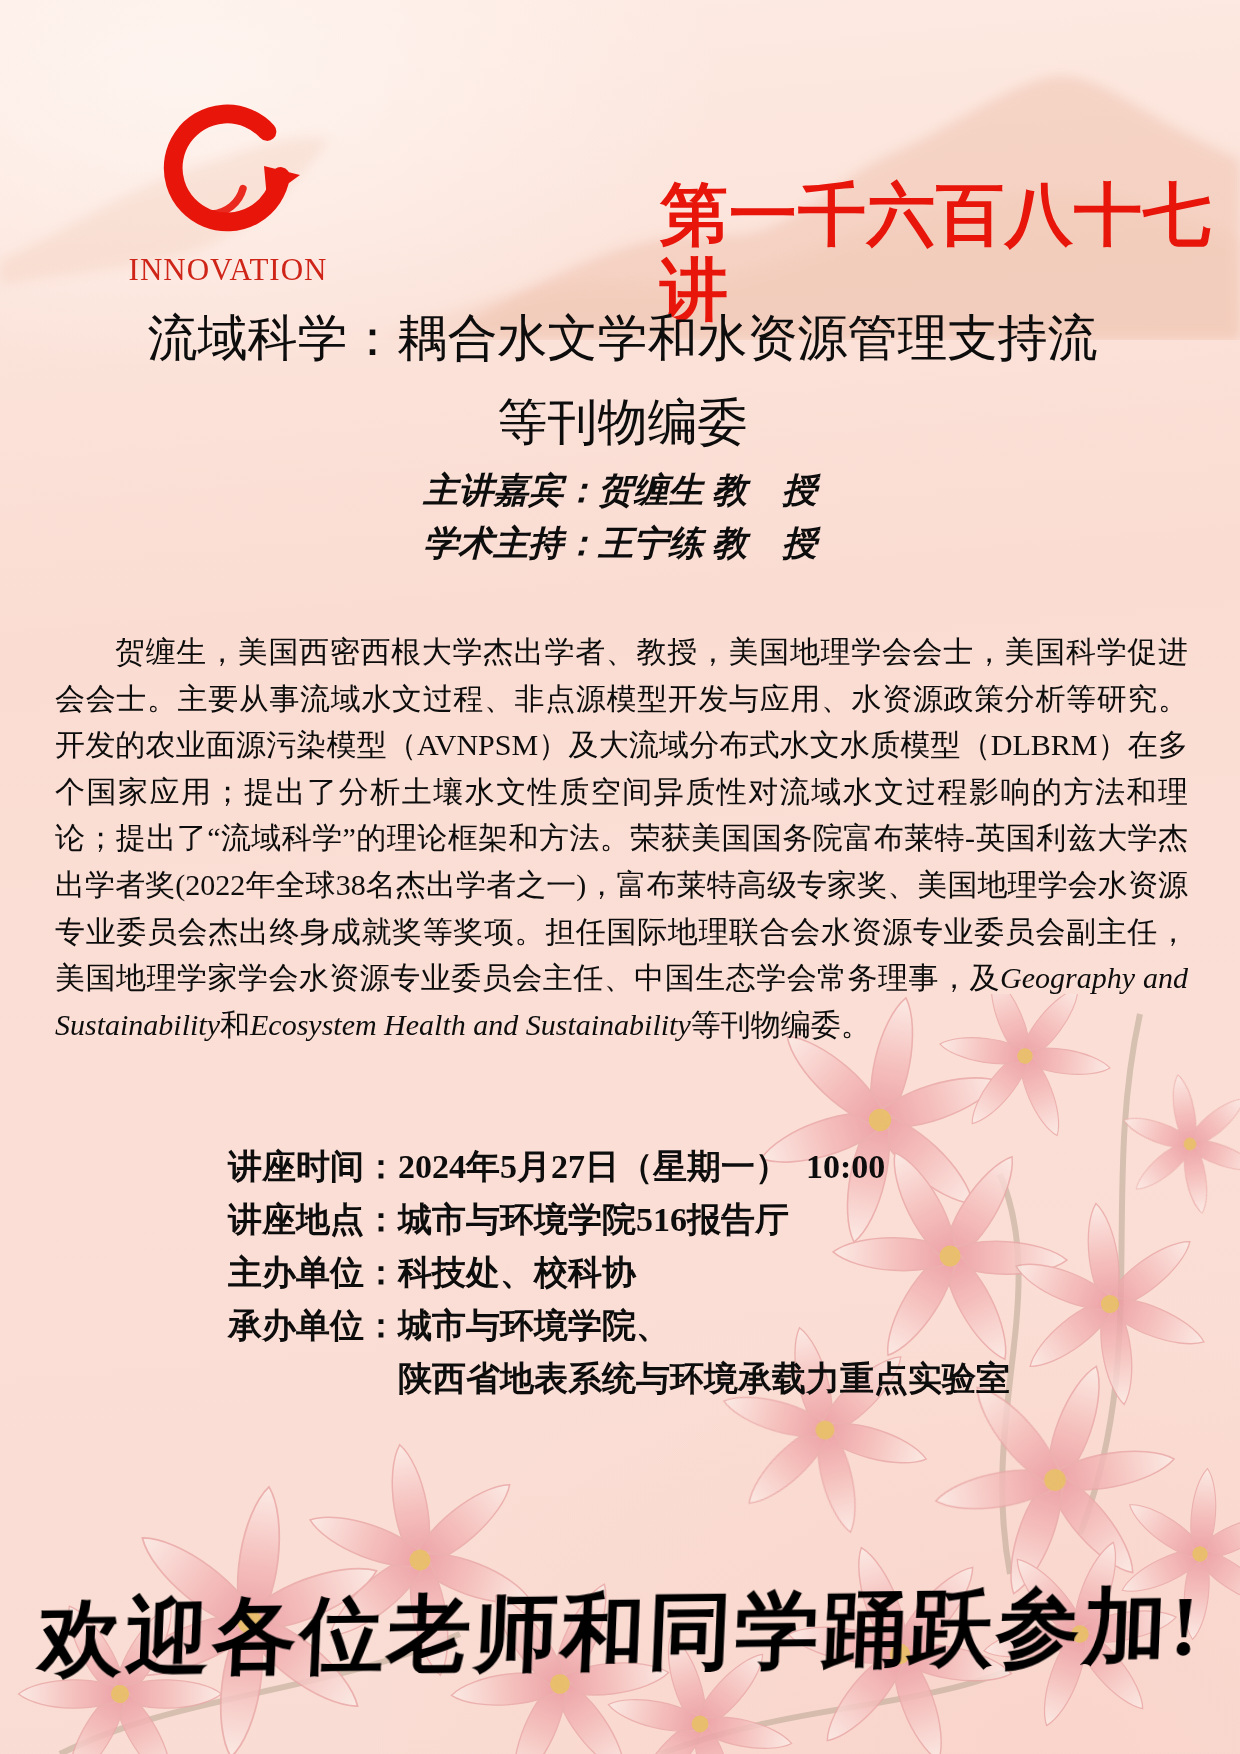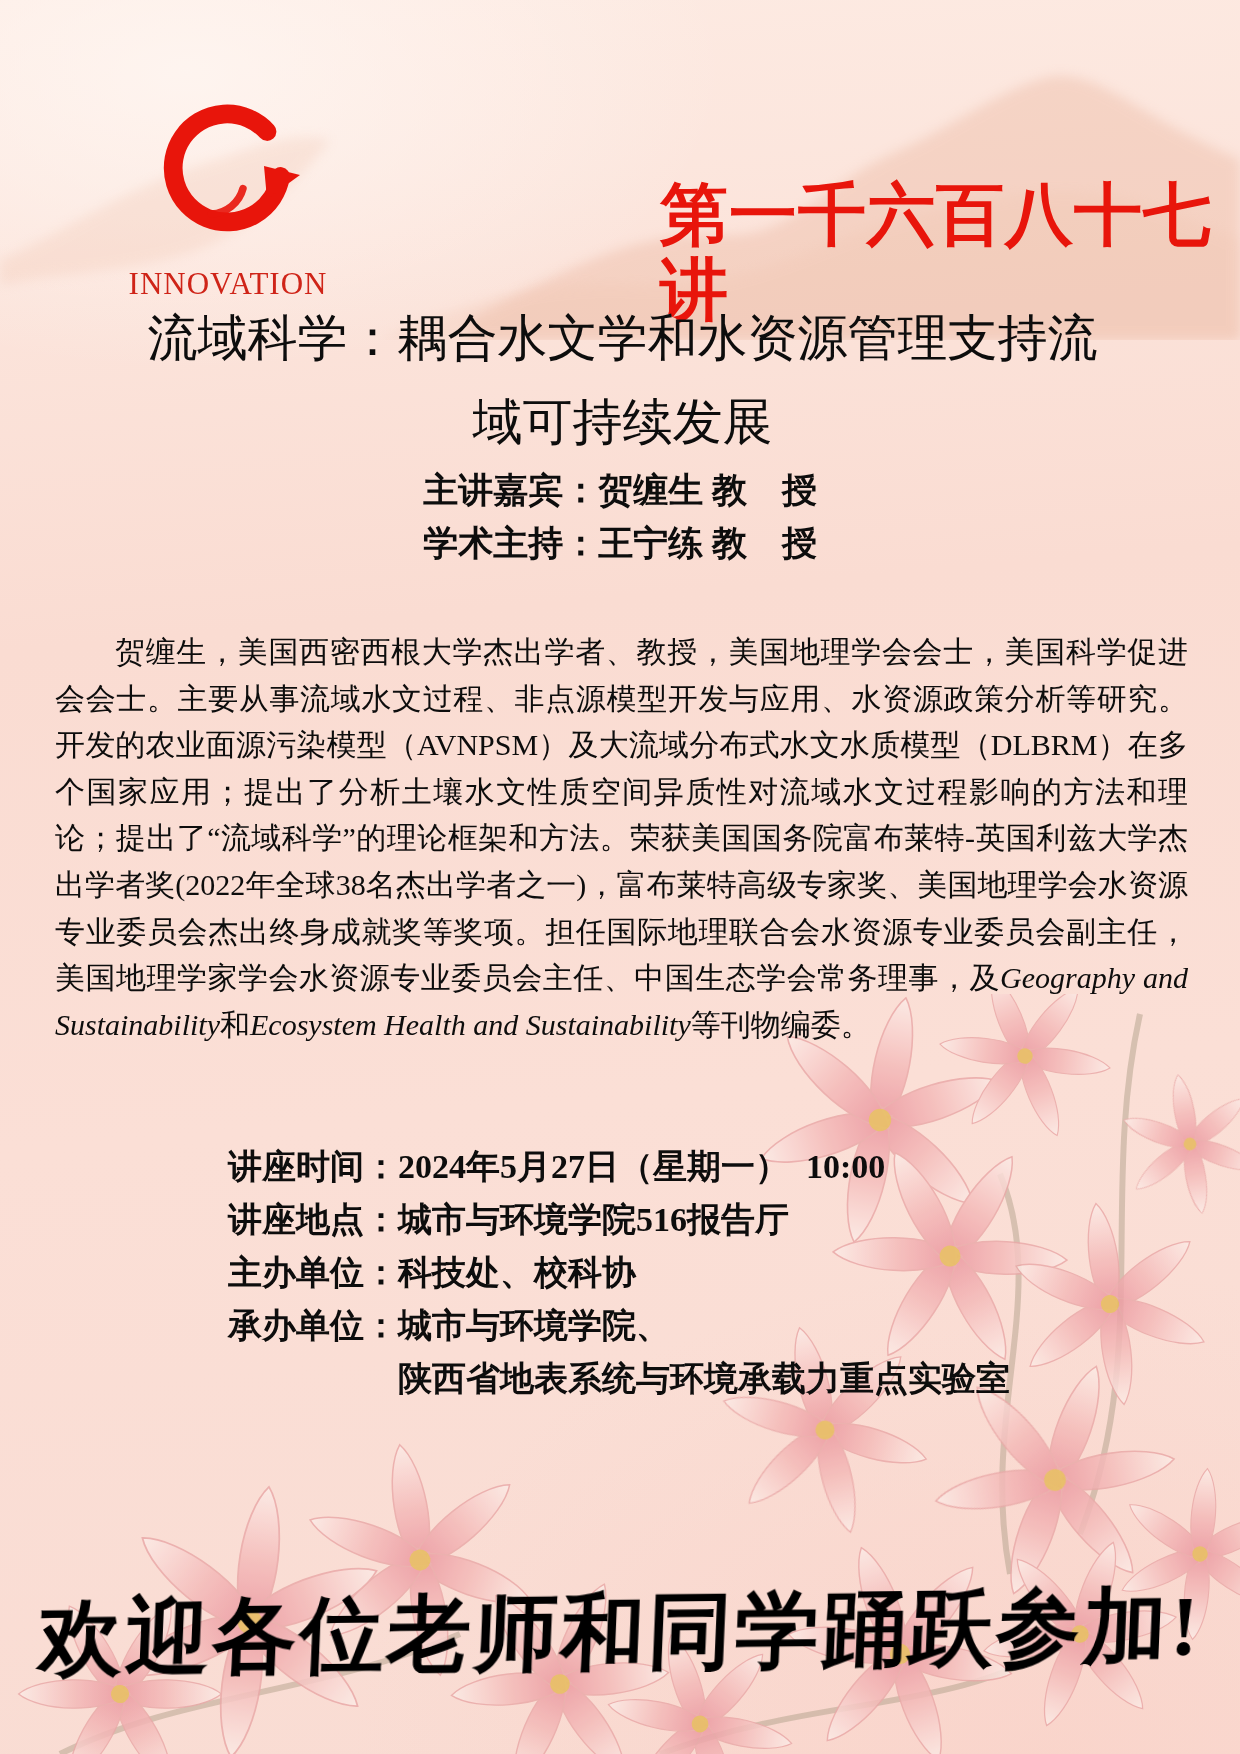--- a/index.html
+++ b/index.html
@@ -14,21 +14,21 @@
     font-family:"Liberation Serif","DejaVu Serif",serif;
     color:#111;
   }
   .decor { position:absolute; z-index:0; pointer-events:none; }
   .decor.mountains { top:0; left:0; width:1240px; height:340px; }
   .decor.flowers { left:0; bottom:0; width:1240px; height:760px; }
 
   .logo-block { position:absolute; top:100px; left:118px; width:220px; text-align:center; z-index:2; }
   .logo-block svg { width:152px; height:150px; display:block; margin:0 auto; }
   .wordmark {
-    margin-top:16px; color:#cf2418; font-size:31px; letter-spacing:1px;
+    margin-top:2px; color:#cf2418; font-size:31px; letter-spacing:1px;
     font-family:"Liberation Serif","DejaVu Serif",serif;
   }
 
   .forum-title {
     position:absolute; left:306px; top:140px; z-index:2;
     font-family:"DejaVu Sans","Liberation Sans",sans-serif;
     font-weight:bold; font-size:94px; line-height:1.05; color:#e8150b; letter-spacing:2px;
   }
   .lecture-number {
     position:absolute; left:660px; top:178px; z-index:2;
@@ -37,21 +37,21 @@
   }
 
   .main-title {
     position:absolute; top:296px; left:60px; right:55px; z-index:2;
     text-align:center; font-weight:normal; font-size:50px; line-height:84px; color:#0d0d0d;
   }
   .speakers {
     position:absolute; top:464px; left:0; right:0; z-index:2;
     text-align:center; font-weight:bold; font-size:35px; line-height:53px; color:#0d0d0d;
   }
-  .speakers div { white-space:pre-wrap; }
+  .speakers div { white-space:pre-wrap;font-style:italic; }
 
   .bio {
     position:absolute; top:599px; left:55px; right:52px; z-index:2;
     font-size:30px; line-height:46.6px; text-align:justify; text-indent:2em; color:#0d0d0d;
   }
   .journal { font-style:italic; }
 
   .details {
     position:absolute; top:1140px; left:228px; right:40px; z-index:2;
     font-weight:bold; font-size:34px; line-height:53px; color:#0d0d0d;
@@ -132,21 +132,21 @@
       <path d="M120 118 A46 46 0 0 1 78 152" fill="none" stroke="#e8150b" stroke-width="10" stroke-linecap="round" opacity="0.9"></path>
       <polygon points="148,88 196,100 152,132" fill="#e8150b"></polygon>
     </svg>
     <div class="wordmark">INNOVATION</div>
   </div>
 
   <div class="lecture-number">第一千六百八十七讲</div>
 
   <div class="main-title">
     <div>流域科学：耦合水文学和水资源管理支持流</div>
-    <div>域可持续发展</div>
+    <div>等刊物编委</div>
   </div>
 
   <div class="speakers">
     <div>主讲嘉宾：贺缠生 教　授</div>
     <div>学术主持：王宁练 教　授</div>
   </div>
 
   <p class="bio"><span>贺缠生，美国西密西根大学杰出学者、教授，美国地理学会会士，美国科学促进会会士。主要从事流域水文过程、非点源模型开发与应用、水资源政策分析等研究。开发的农业面源污染模型（AVNPSM）及大流域分布式水文水质模型（DLBRM）在多个国家应用；提出了分析土壤水文性质空间异质性对流域水文过程影响的方法和理论；提出了“流域科学”的理论框架和方法。荣获美国国务院富布莱特-英国利兹大学杰出学者奖(2022年全球38名杰出学者之一)，富布莱特高级专家奖、美国地理学会水资源专业委员会杰出终身成就奖等奖项。担任国际地理联合会水资源专业委员会副主任，美国地理学家学会水资源专业委员会主任、中国生态学会常务理事，及</span><span class="journal">Geography and Sustainability</span><span>和</span><span class="journal">Ecosystem Health and Sustainability</span><span>等刊物编委。</span></p>
 
   <div class="details">

